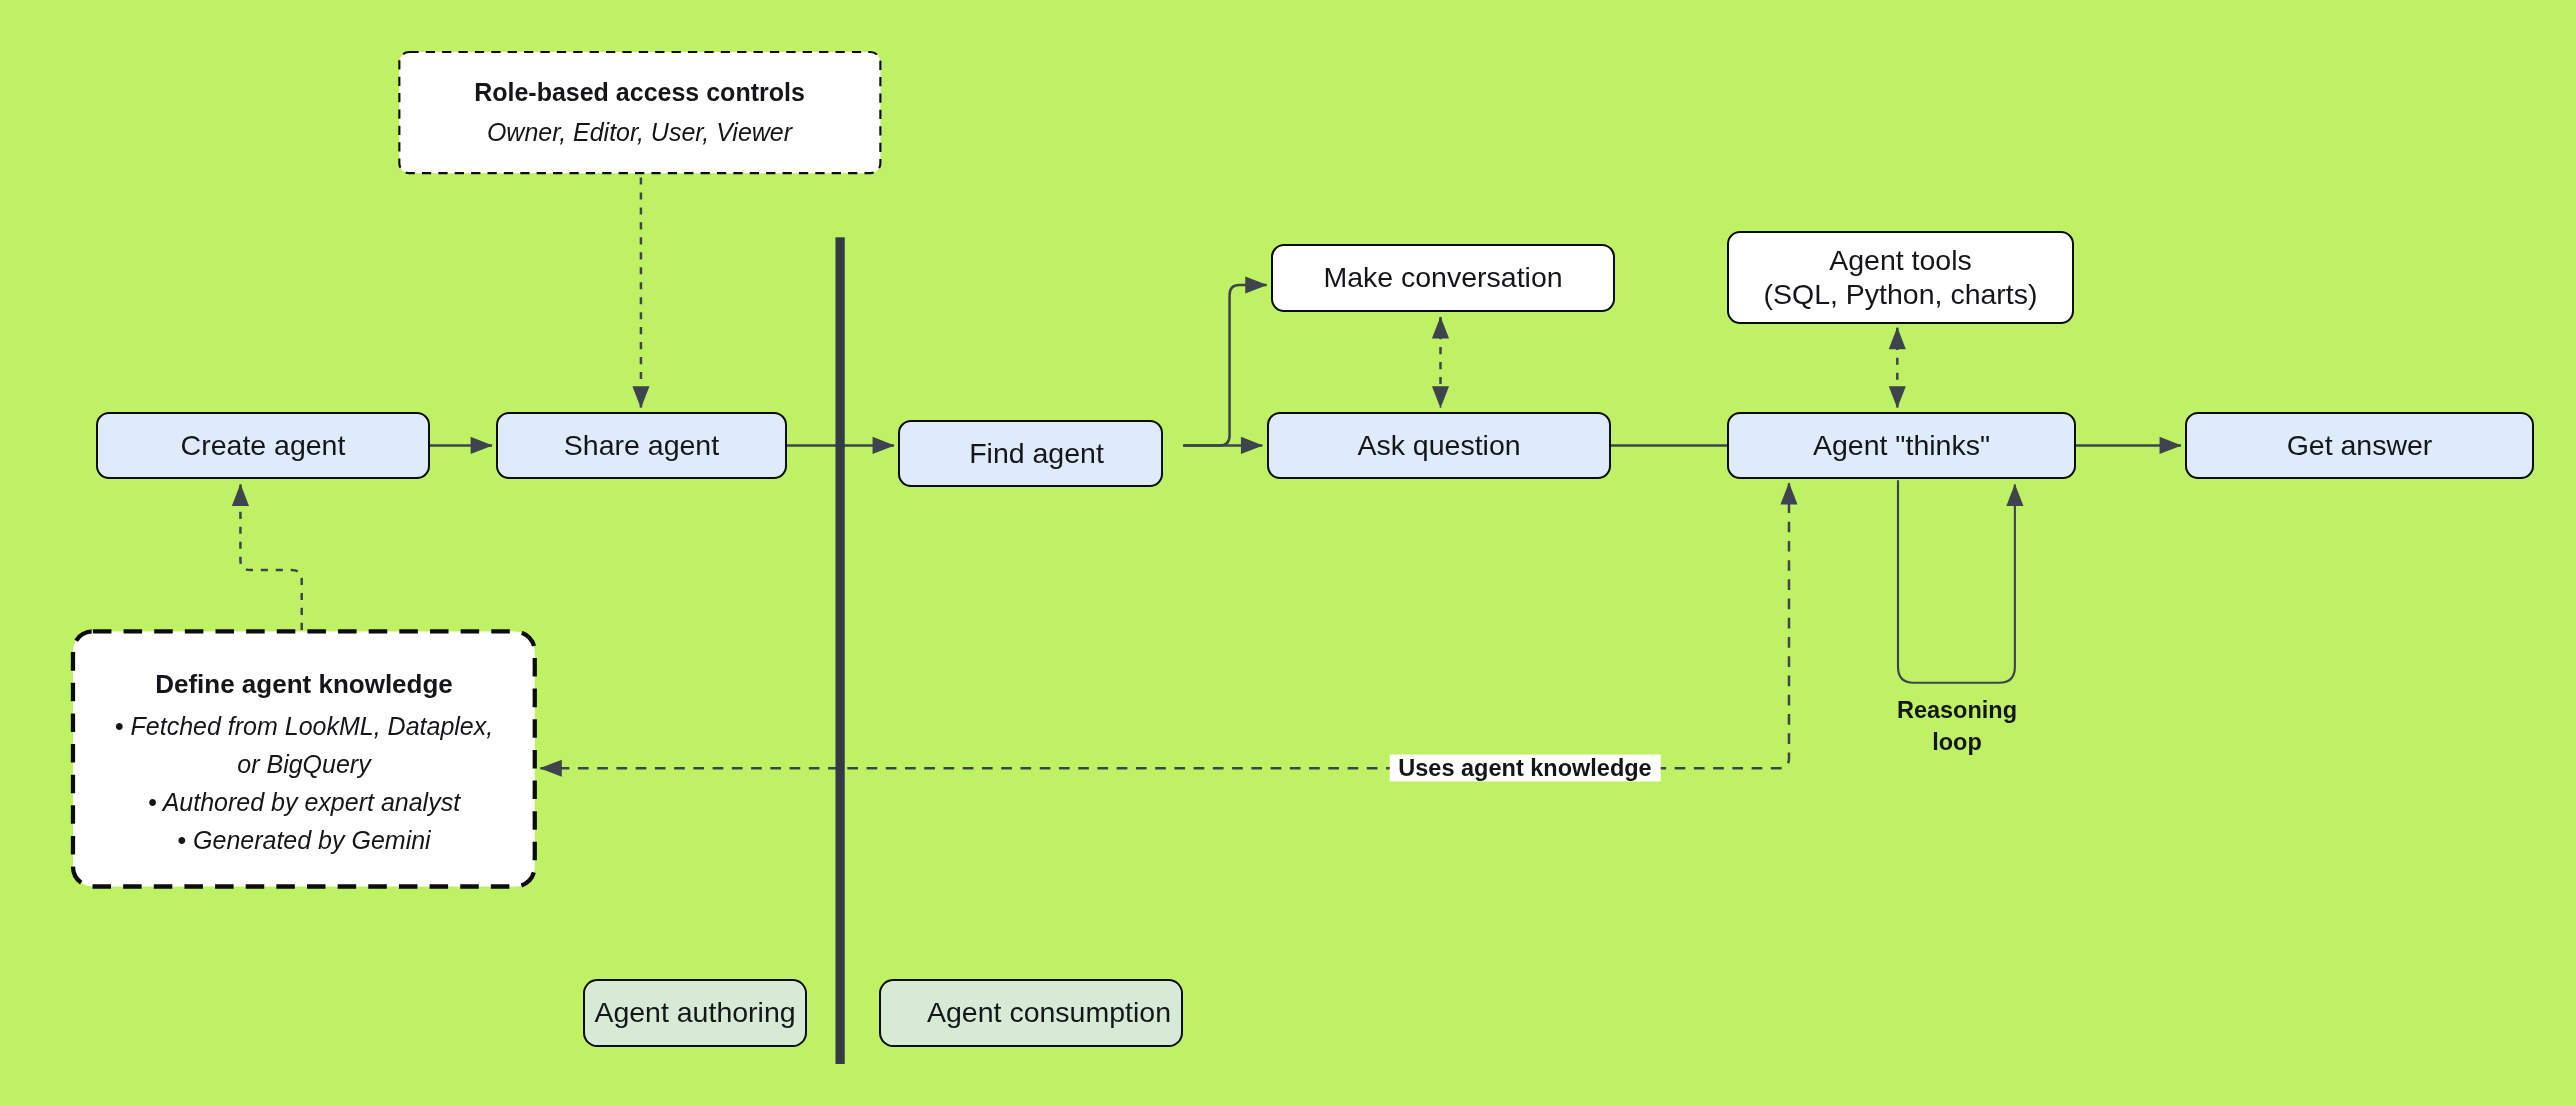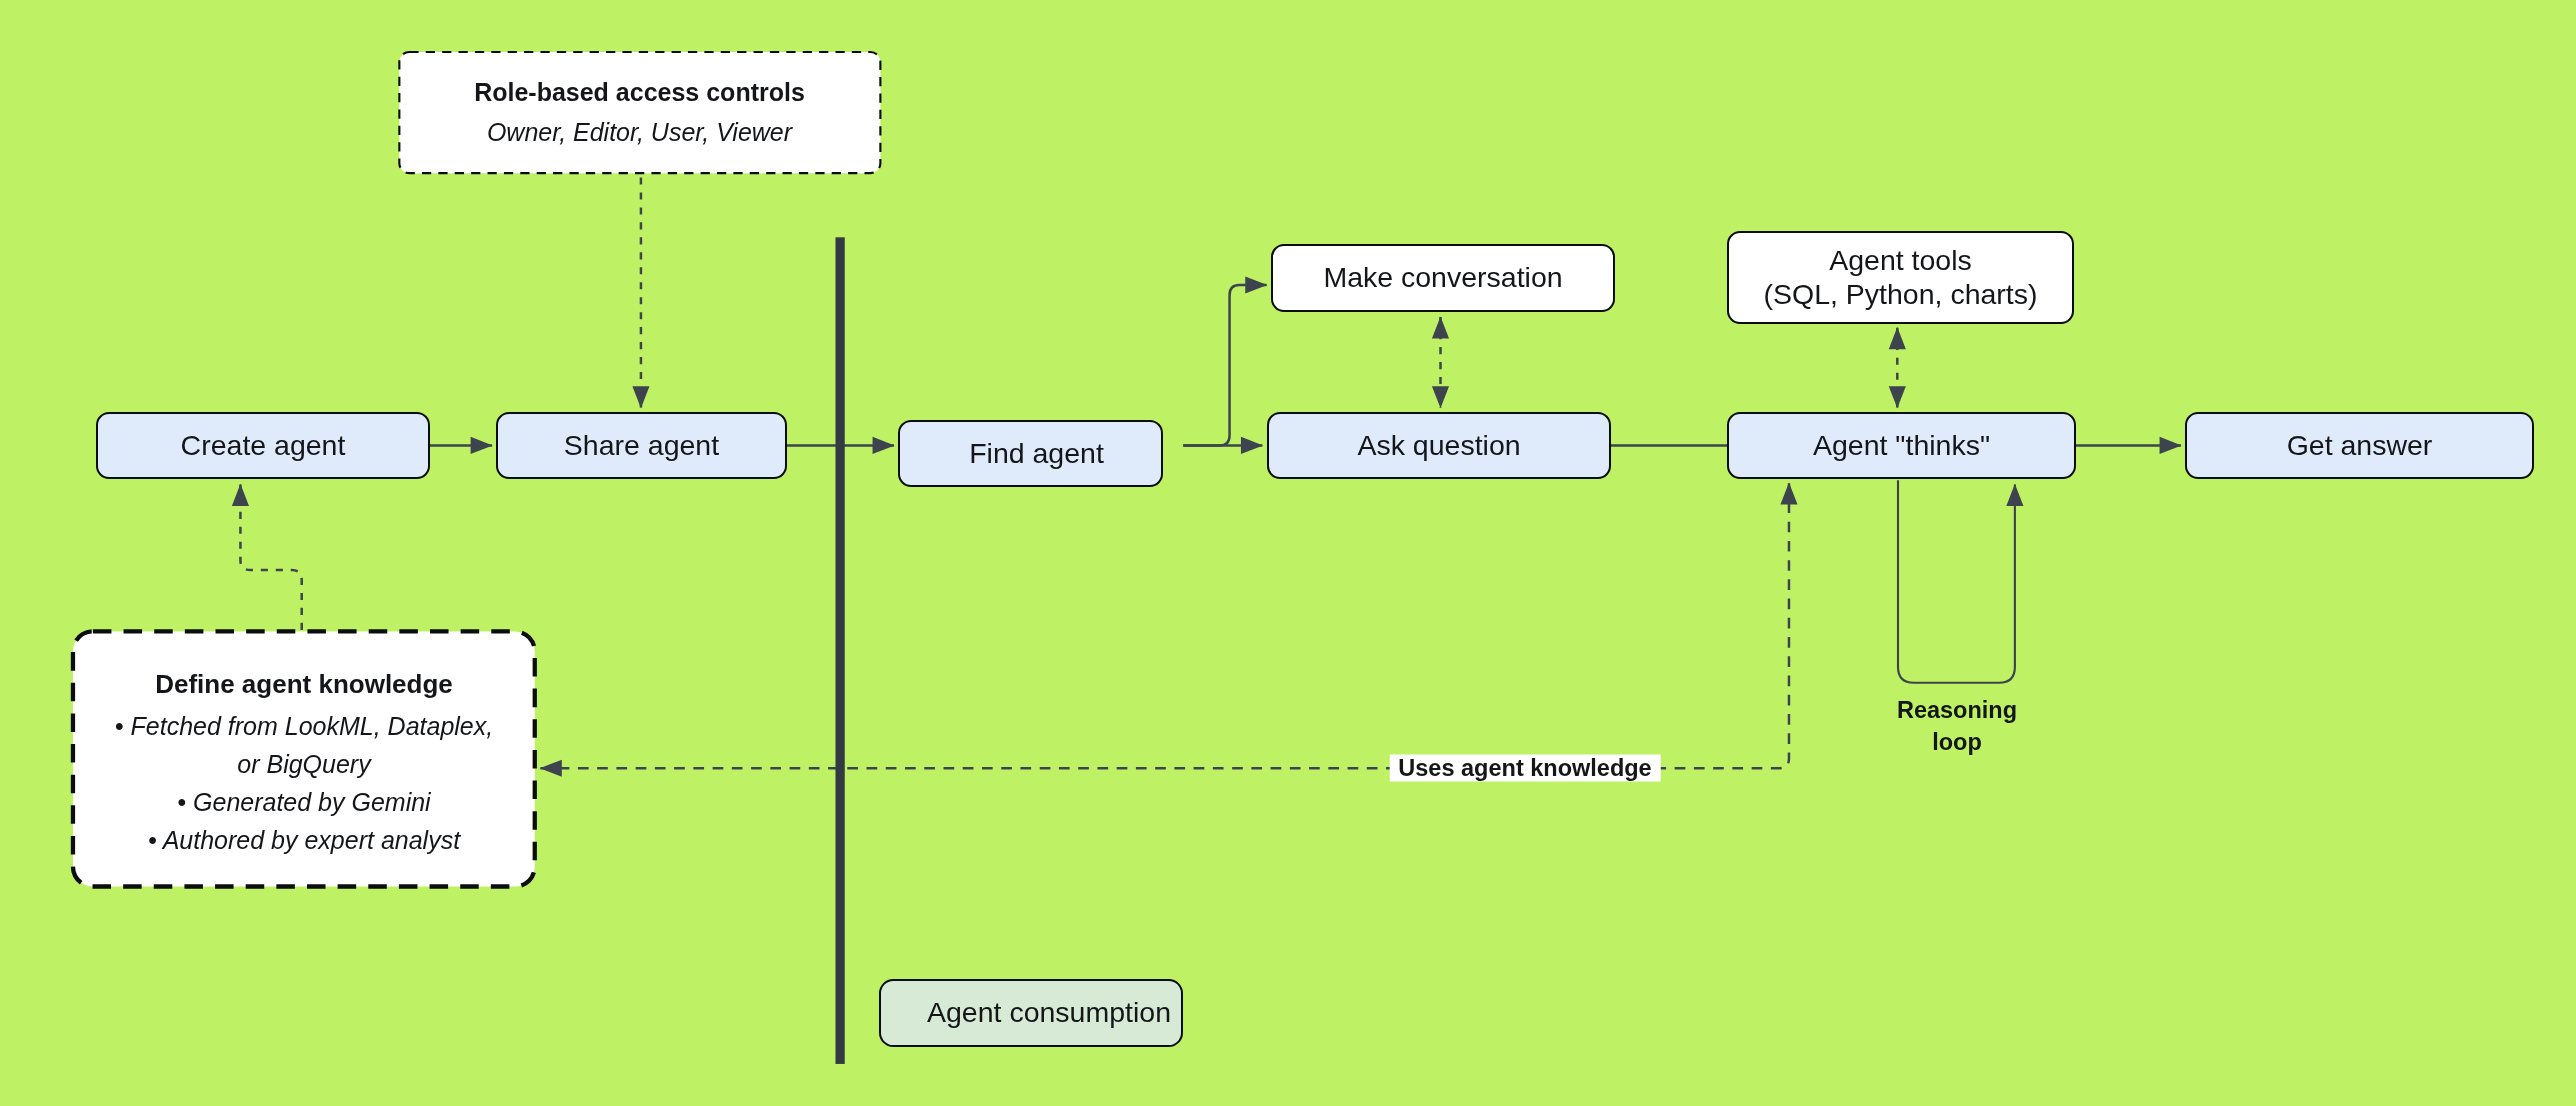--- a/index.html
+++ b/index.html
@@ -119,31 +119,34 @@
   </div>
 
   <div class="node blue" style="left:2185px; top:412px; width:349px; height:67px;">
     <span>Get answer</span>
   </div>
 
   <div class="annot" id="define-knowledge" style="left:73px; top:632px; width:462px; height:255px;">
     <div class="title">Define agent knowledge</div>
     <ul class="bullets">
       <li>Fetched from LookML, Dataplex, or BigQuery</li>
+      <li>Authored by expert analyst</li>
       <li>Generated by Gemini</li>
-      <li>Authored by expert analyst</li>
     </ul>
   </div>
 
   <div class="line-label" style="left:1525px; top:768px;">Uses agent knowledge</div>
 
   <div class="loop-label" style="left:1957px; top:695px;">
     <span>Reasoning</span>
     <span>loop</span>
   </div>
 
+  <div class="node green" style="left:583px; top:979px; width:224px; height:68px;">
+    <span>Agent authoring</span>
+  </div>
 
   <div class="node green" style="left:879px; top:979px; width:304px; height:68px;padding-left:36px;">
     <span>Agent consumption</span>
   </div>
 
 </div>
 
 
 </body></html>

